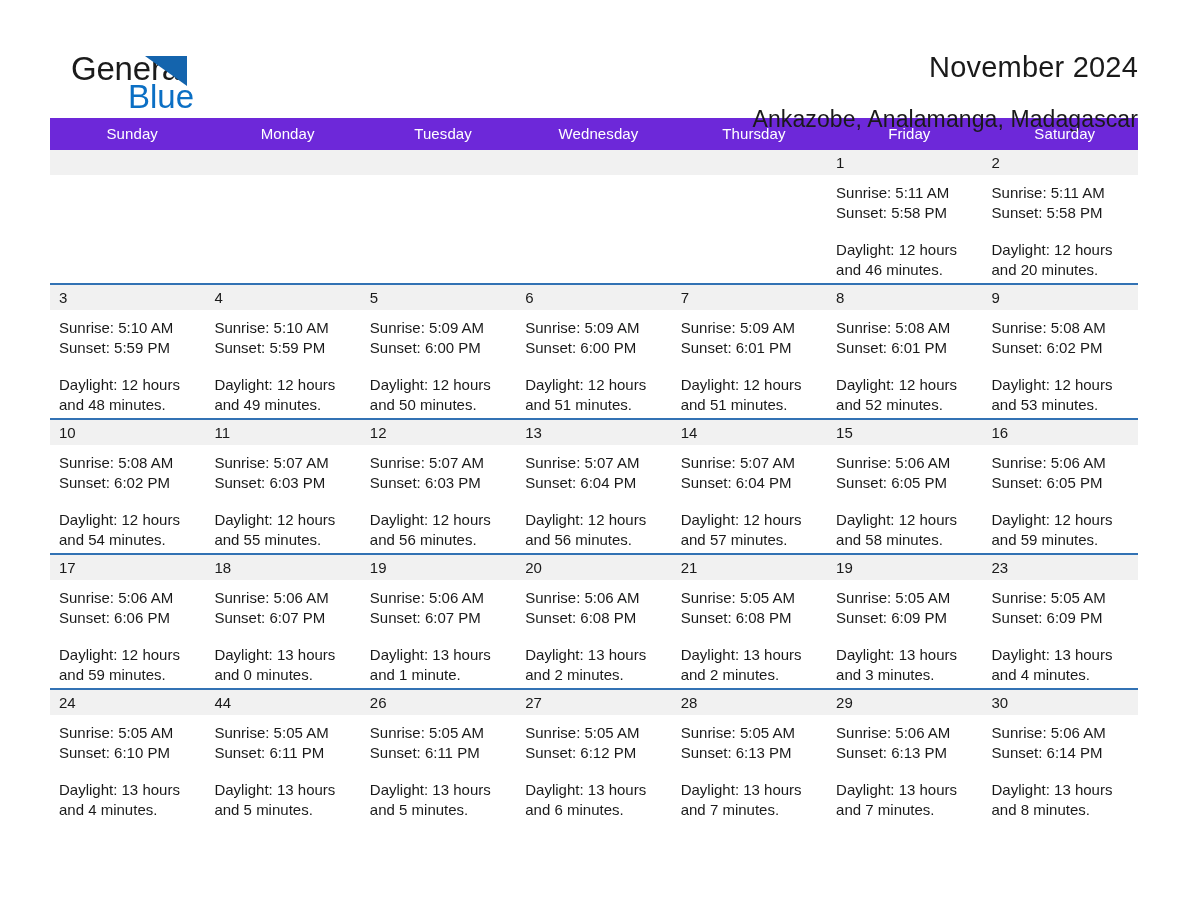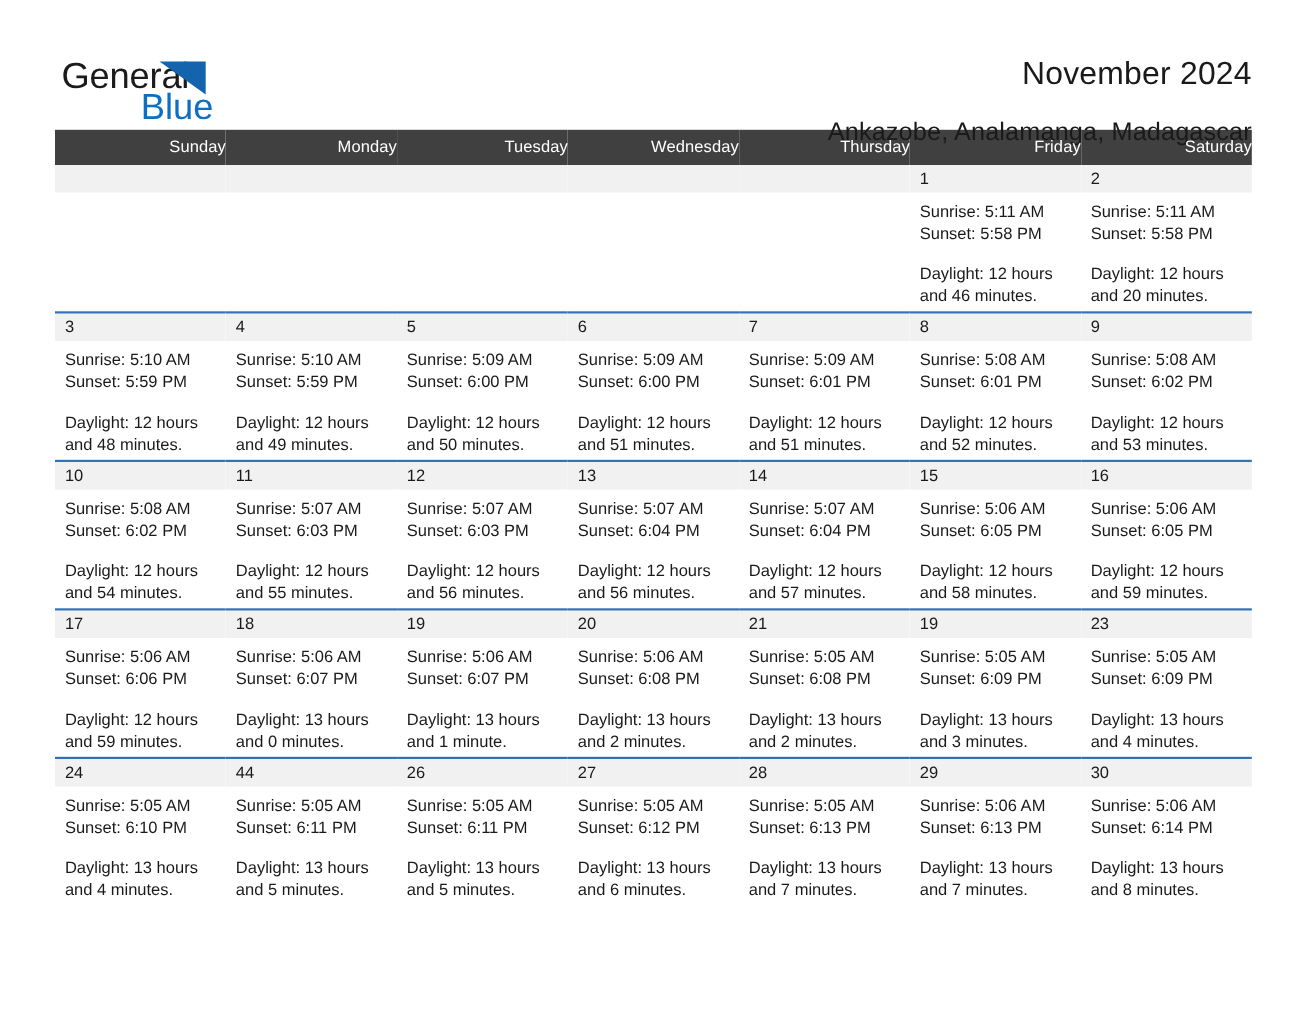--- a/index.html
+++ b/index.html
@@ -32,21 +32,21 @@
     box-sizing: border-box;
   }
   .brand {
     position: relative;
     width: 200px;
     height: 70px;
     flex: 0 0 auto;
   }
   .brand-general {
     position: absolute;
-    left: 6px;
+    left: 21px;
     top: 8px;
     font-size: 33px;
     line-height: 33px;
     color: #1b1b1b;
     letter-spacing: -0.2px;
     font-family: "Liberation Sans", sans-serif;
   }
   .brand-triangle {
     position: absolute;
     left: 95px;
@@ -91,25 +91,25 @@
   }
 
   
   .calendar {
     width: 1088px;
     border-collapse: collapse;
     table-layout: fixed;
     margin-top: 14px;
   }
   .calendar th {
-    background: #404040;
+    background: #6d28d9;
     color: #ffffff;
     font-weight: normal;
     font-size: 15px;
-    text-align: right;
+    text-align: center;
     padding: 7px 0 8px 9px;
     height: 17px;
     border: none;
     letter-spacing: 0.1px;
     margin-top: 41px;
   }
   .calendar td {
     vertical-align: top;
     padding: 0;
     border: none;

